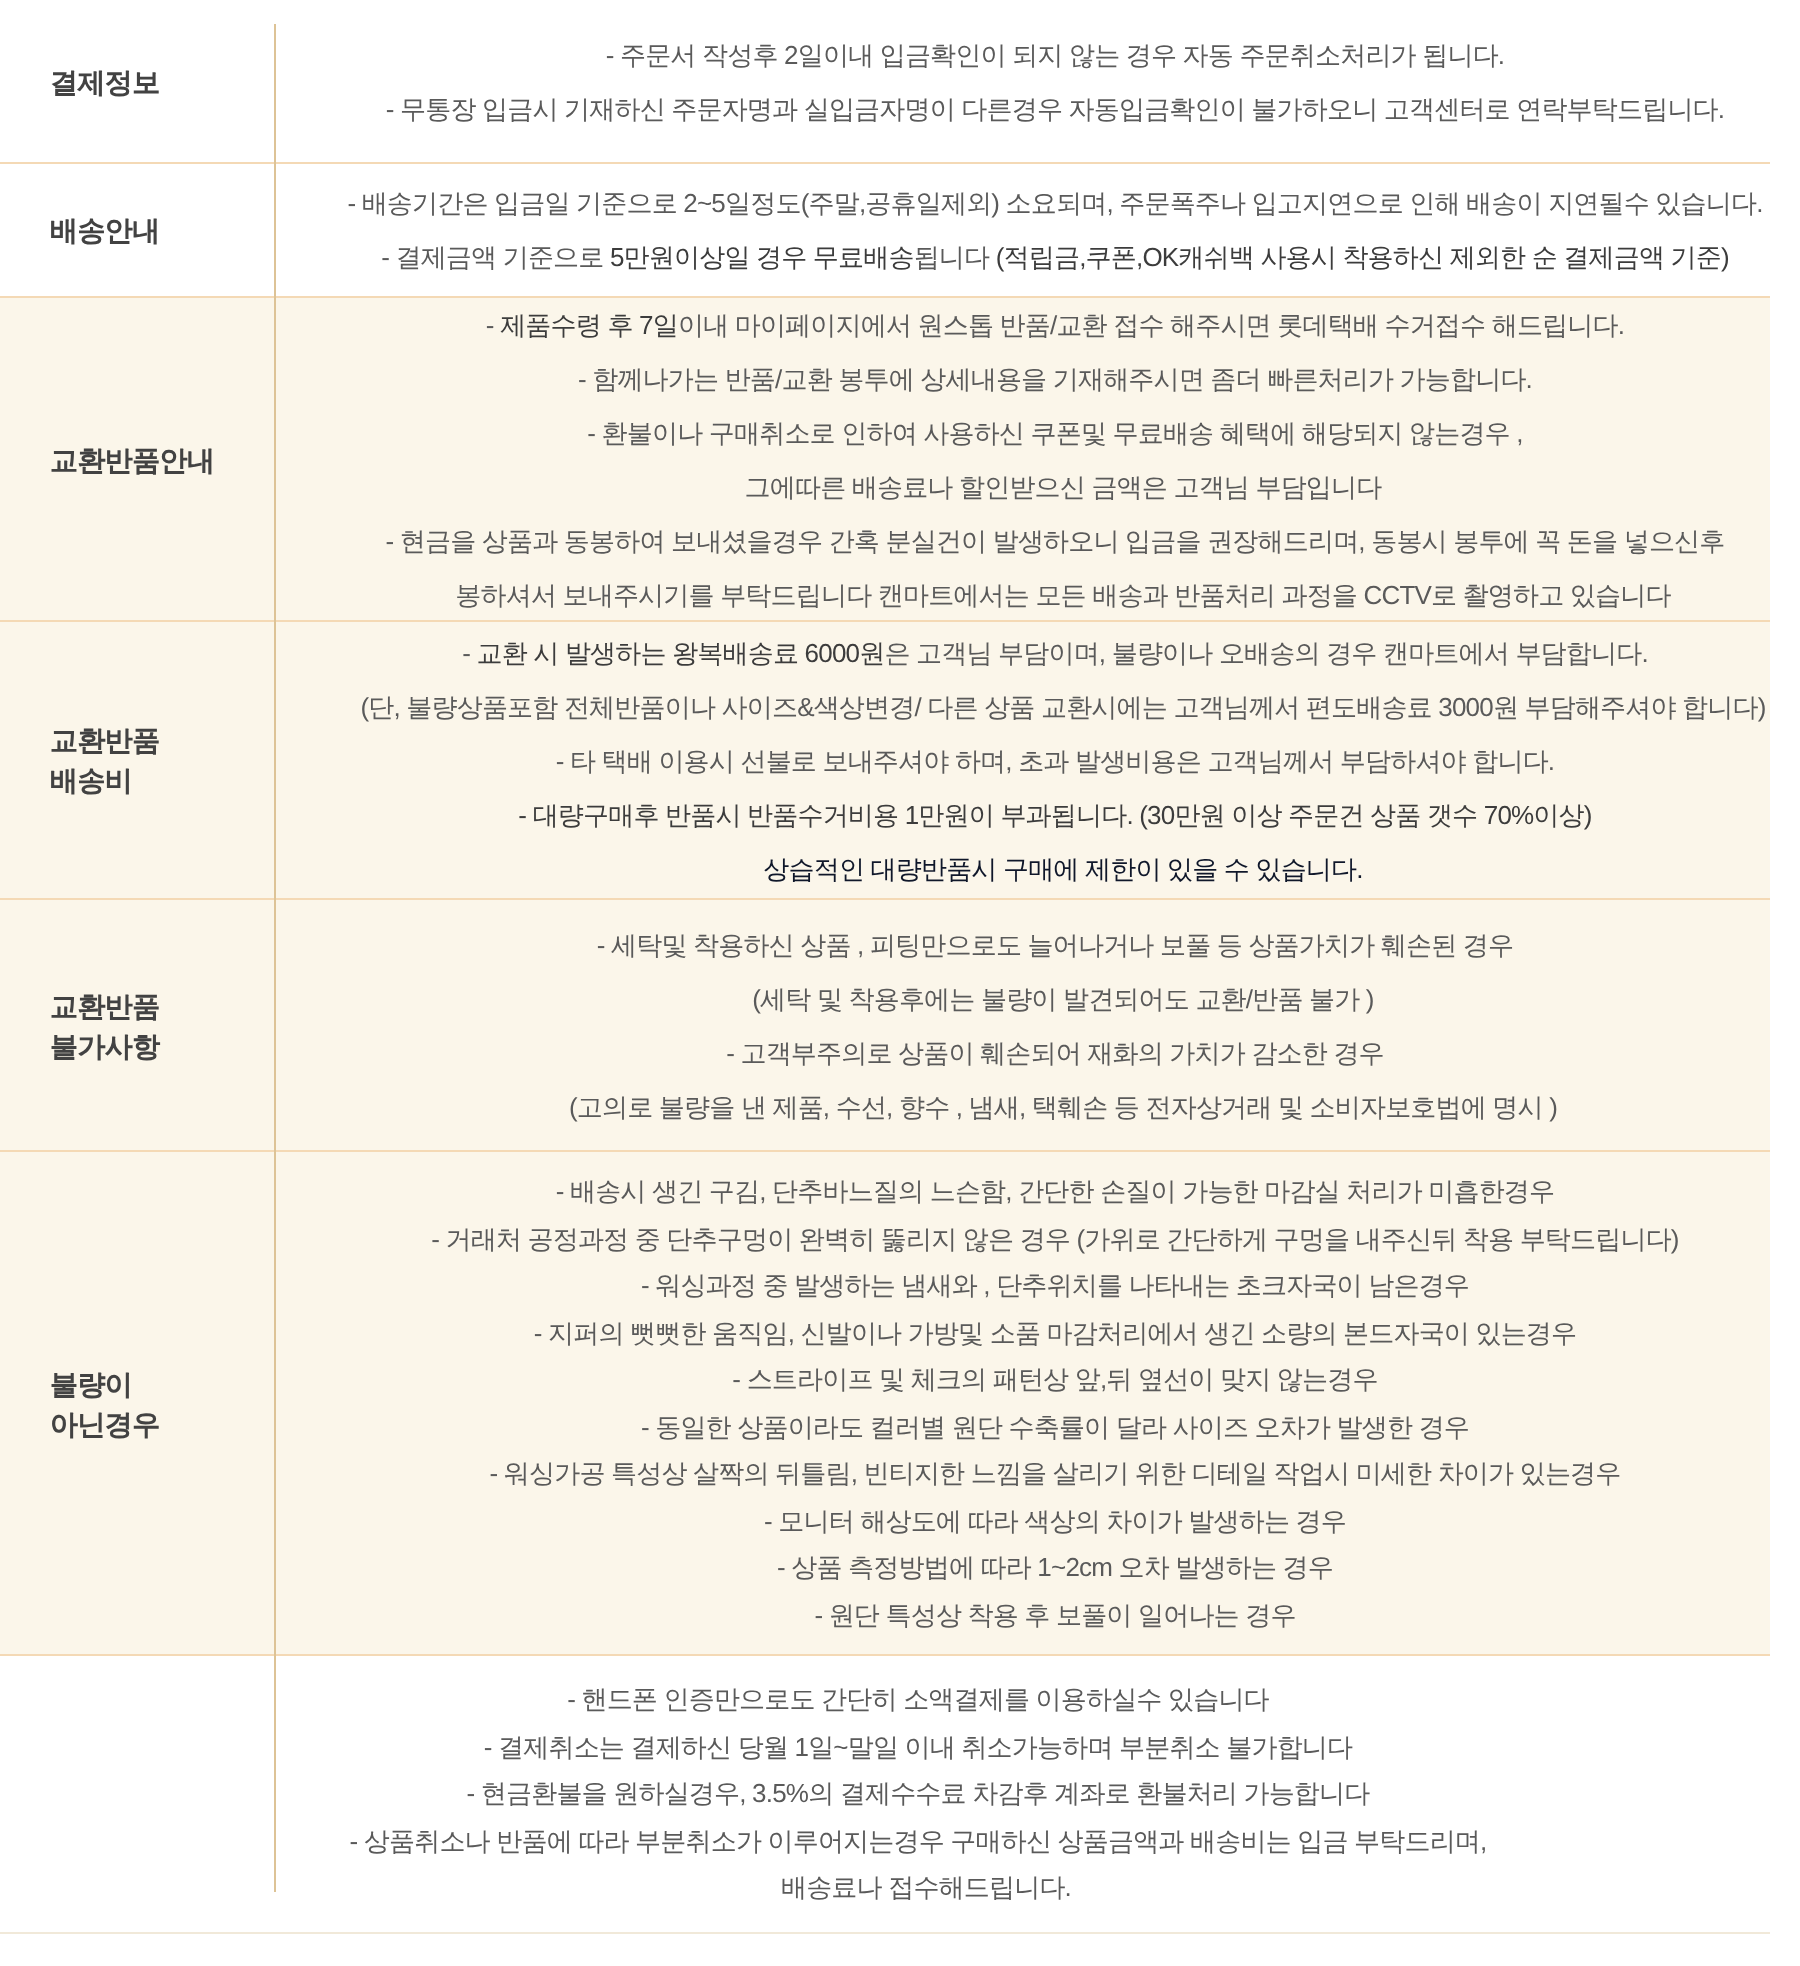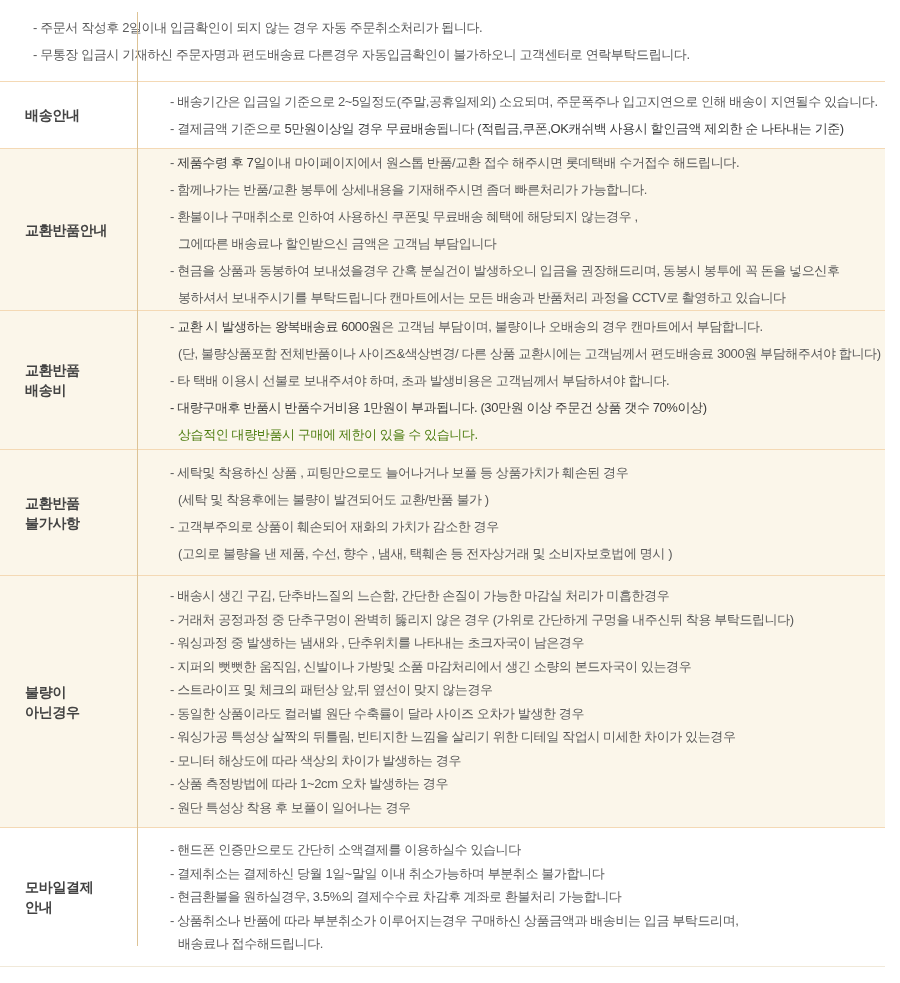--- a/index.html
+++ b/index.html
@@ -61,51 +61,53 @@
     letter-spacing: -0.3px;
   }
   .content {
     flex: 1 1 auto;
     box-sizing: border-box;
     padding-left: 33px;
     display: flex;
     flex-direction: column;
     justify-content: center;
     overflow: visible;
+    text-align: center;
   }
   .line {
     font-size: 13px;
     color: #5a5a5a;
     line-height: 27px;
     white-space: nowrap;
     letter-spacing: -0.4px;
   }
   .rows > .row:nth-child(6) .line,
   .rows > .row:nth-child(7) .line { line-height: 23.5px; }
   .line.indent { padding-left: 8px; }
   .b { font-weight: 400; color: #3c3c3c; }
-  .b.red { color: #4d7c0f; }
+  .b.red { color: #0f172a; }
 </style>
 </head>
 <body>
 
 <div class="page">
   <div class="table">
     <div class="rows">
         <div class="row">
+          <div class="hdr">결제정보</div>
           <div class="content">
             <div class="line"><span>- 주문서 작성후 2일이내 입금확인이 되지 않는 경우 자동 주문취소처리가 됩니다.</span></div>
-            <div class="line"><span>- 무통장 입금시 기재하신 주문자명과 편도배송료 다른경우 자동입금확인이 불가하오니 고객센터로 연락부탁드립니다.</span></div>
+            <div class="line"><span>- 무통장 입금시 기재하신 주문자명과 실입금자명이 다른경우 자동입금확인이 불가하오니 고객센터로 연락부탁드립니다.</span></div>
           </div>
         </div>
         <div class="row">
           <div class="hdr">배송안내</div>
           <div class="content">
             <div class="line"><span>- 배송기간은 입금일 기준으로 2~5일정도(주말,공휴일제외) 소요되며, 주문폭주나 입고지연으로 인해 배송이 지연될수 있습니다.</span></div>
-            <div class="line"><span>- 결제금액 기준으로 </span><span class="b">5만원이상일 경우 무료배송</span><span>됩니다 </span><span class="b">(적립금,쿠폰,OK캐쉬백 사용시 할인금액 제외한 순 나타내는 기준)</span></div>
+            <div class="line"><span>- 결제금액 기준으로 </span><span class="b">5만원이상일 경우 무료배송</span><span>됩니다 </span><span class="b">(적립금,쿠폰,OK캐쉬백 사용시 착용하신 제외한 순 결제금액 기준)</span></div>
           </div>
         </div>
         <div class="row">
           <div class="hdr">교환반품안내</div>
           <div class="content">
             <div class="line"><span>- </span><span class="b">제품수령 후 7일</span><span>이내 마이페이지에서 원스톱 반품/교환 접수 해주시면 롯데택배 수거접수 해드립니다.</span></div>
             <div class="line"><span>- 함께나가는 반품/교환 봉투에 상세내용을 기재해주시면 좀더 빠른처리가 가능합니다.</span></div>
             <div class="line"><span>- 환불이나 구매취소로 인하여 사용하신 쿠폰및 무료배송 혜택에 해당되지 않는경우 ,</span></div>
             <div class="line indent"><span>그에따른 배송료나 할인받으신 금액은 고객님 부담입니다</span></div>
             <div class="line"><span>- 현금을 상품과 동봉하여 보내셨을경우 간혹 분실건이 발생하오니 입금을 권장해드리며, 동봉시 봉투에 꼭 돈을 넣으신후</span></div>
@@ -143,22 +145,20 @@
             <div class="line"><span>- 지퍼의 뻣뻣한 움직임, 신발이나 가방및 소품 마감처리에서 생긴 소량의  본드자국이 있는경우</span></div>
             <div class="line"><span>- 스트라이프 및 체크의 패턴상 앞,뒤 옆선이 맞지 않는경우</span></div>
             <div class="line"><span>- 동일한 상품이라도 컬러별 원단 수축률이 달라 사이즈 오차가 발생한 경우</span></div>
             <div class="line"><span>- 워싱가공 특성상 살짝의 뒤틀림, 빈티지한 느낌을 살리기 위한 디테일 작업시 미세한 차이가 있는경우</span></div>
             <div class="line"><span>- 모니터 해상도에 따라 색상의 차이가 발생하는 경우</span></div>
             <div class="line"><span>- 상품 측정방법에 따라 1~2cm 오차 발생하는 경우</span></div>
             <div class="line"><span>- 원단 특성상 착용 후 보풀이 일어나는 경우</span></div>
           </div>
         </div>
         <div class="row">
-          <div class="hdr">모바일결제
-안내</div>
           <div class="content">
             <div class="line"><span>- 핸드폰 인증만으로도 간단히 소액결제를 이용하실수 있습니다</span></div>
             <div class="line"><span>- 결제취소는 결제하신 당월 1일~말일 이내 취소가능하며 부분취소 불가합니다</span></div>
             <div class="line"><span>- 현금환불을 원하실경우, 3.5%의 결제수수료 차감후 계좌로 환불처리 가능합니다</span></div>
             <div class="line"><span>- 상품취소나 반품에 따라 부분취소가 이루어지는경우 구매하신 상품금액과 배송비는 입금 부탁드리며,</span></div>
             <div class="line indent"><span>배송료나 접수해드립니다.</span></div>
           </div>
         </div>
       </div>
     <div class="vline"></div>

